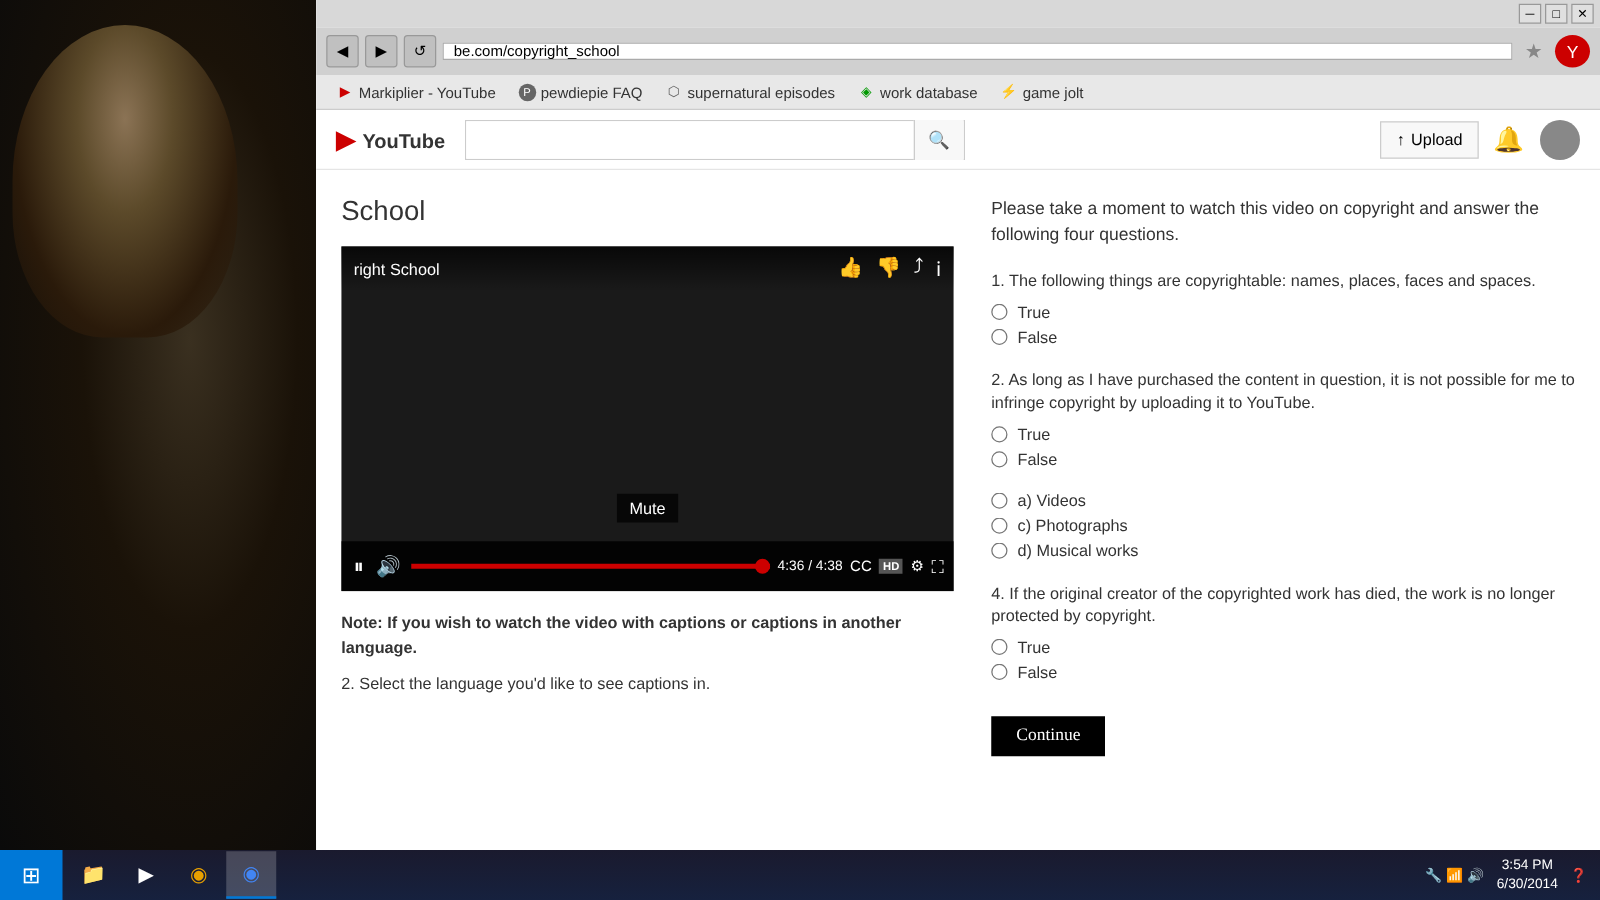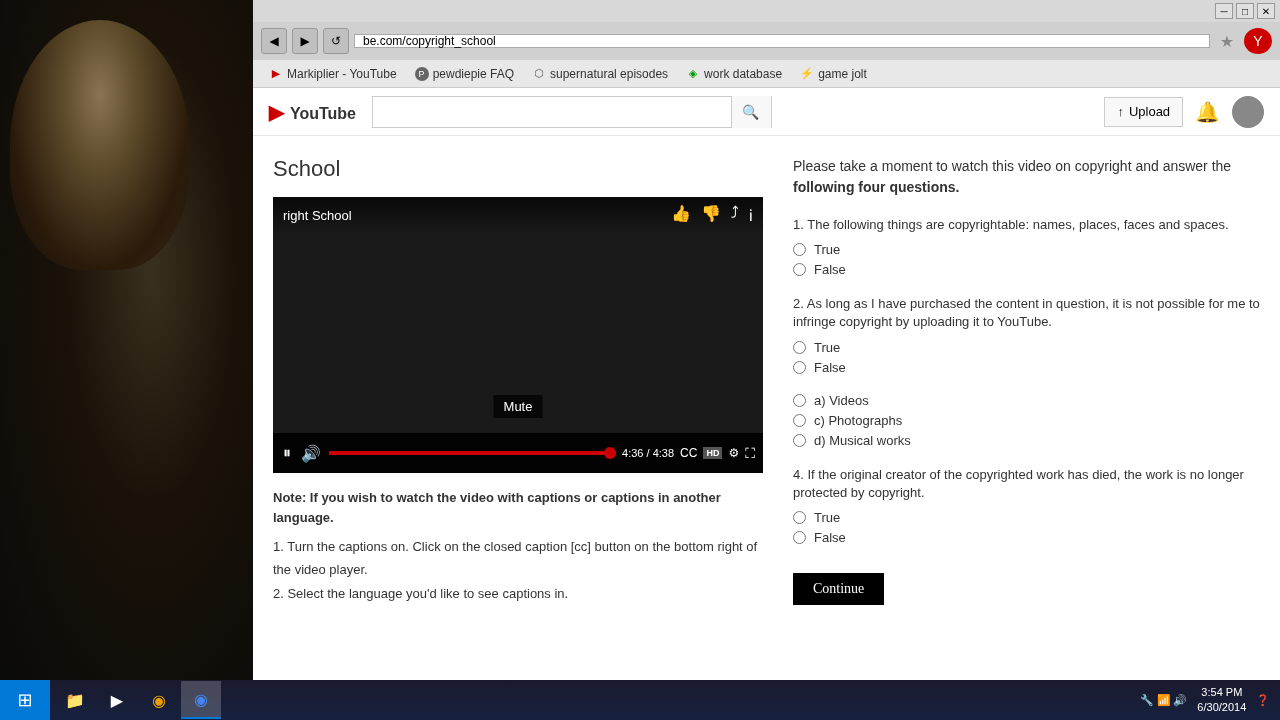--- a/index.html
+++ b/index.html
@@ -173,21 +173,21 @@
     .fullscreen-btn { color: white; font-size: 14px; cursor: pointer; }
 
     .video-note { margin-top: 15px; }
     .note-text { font-size: 13px; color: #333; line-height: 1.5; }
     .note-text strong { font-weight: bold; }
     .note-steps { margin-top: 8px; font-size: 13px; color: #333; line-height: 1.8; }
 
     
     .quiz-column { flex: 1; }
     .quiz-intro { font-size: 14px; color: #333; line-height: 1.5; margin-bottom: 18px; }
-    .quiz-intro strong { font-weight: bold; }
+    .quiz-intro strong { font-weight: normal; }
     .question { margin-bottom: 18px; }
     .question-text { font-size: 13px; color: #333; margin-bottom: 8px; line-height: 1.4; }
     .radio-option { display: flex; align-items: center; gap: 8px; margin: 5px 0; cursor: pointer; }
     .radio-option input[type="radio"] { cursor: pointer; }
     .radio-label { font-size: 13px; color: #333; cursor: pointer; }
     .continue-btn {
       background: #000000; color: white; border: none; padding: 8px 20px;
       font-size: 14px; cursor: pointer; border-radius: 0; margin-top: 10px; font-family: Liberation Serif, serif;
     }
   </style>
@@ -297,21 +297,20 @@
           <span class="ctrl-small">⚙</span>
           <span class="fullscreen-btn">⛶</span>
         </div>
       </div>
 
       <div class="video-note">
         <div class="note-text">
           <strong>Note: If you wish to watch the video with captions or captions in another language.</strong>
         </div>
         <div class="note-steps">
-          <div>1. Turn the captions on. Click on the closed caption [cc] button on the bottom right of the video player.</div>
           <div>2. Select the language you'd like to see captions in.</div>
         </div>
       </div>
     </div>
 
     <div class="quiz-column">
       <div class="quiz-intro">
         Please take a moment to watch this video on copyright and answer the <strong>following four questions.</strong>
       </div>
 

